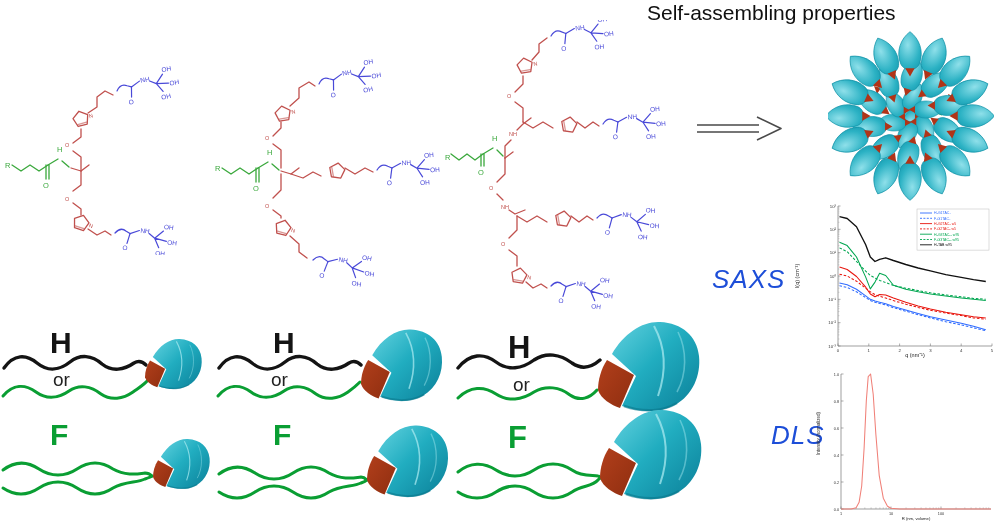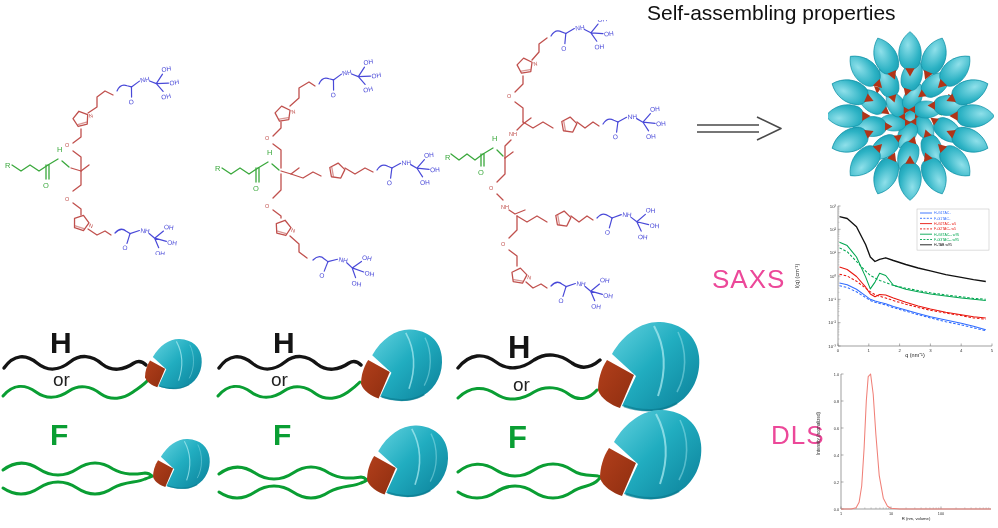--- a/index.html
+++ b/index.html
@@ -1,20 +1,20 @@
 <!DOCTYPE html>
 <html><head>
 <meta charset="utf-8">
 <style>
   html,body{margin:0;padding:0;background:#fff;}
   .canvas{position:relative;width:998px;height:528px;background:#fff;overflow:hidden;
           font-family:"Liberation Sans",sans-serif;}
   .abs{position:absolute;}
   .title{font-size:21px;color:#101010;white-space:nowrap;}
-  .seclab{font-size:26px;color:#ec4899;letter-spacing:1px;}
+  .seclab{font-size:26px;color:#1d4ed8;letter-spacing:1px;font-style:italic;}
   .ylab{font-size:5.5px;color:#333;text-align:center;transform:rotate(-90deg);}
   .ylab2{font-size:4.5px;color:#333;text-align:center;transform:rotate(-90deg);}
   svg text{font-family:"Liberation Sans",sans-serif;}
   .st path{fill:none;stroke-linecap:round;stroke-linejoin:round;}
   .g{stroke:#3aa83c;stroke-width:1.3;}
   .r{stroke:#c0504d;stroke-width:1.3;}
   .b{stroke:#4949d8;stroke-width:1.2;}
   .gt{fill:#3aa83c;font-size:7.5px;}
   .rt{fill:#c0504d;font-size:5.5px;}
   .bt{fill:#4949d8;font-size:6.5px;}

